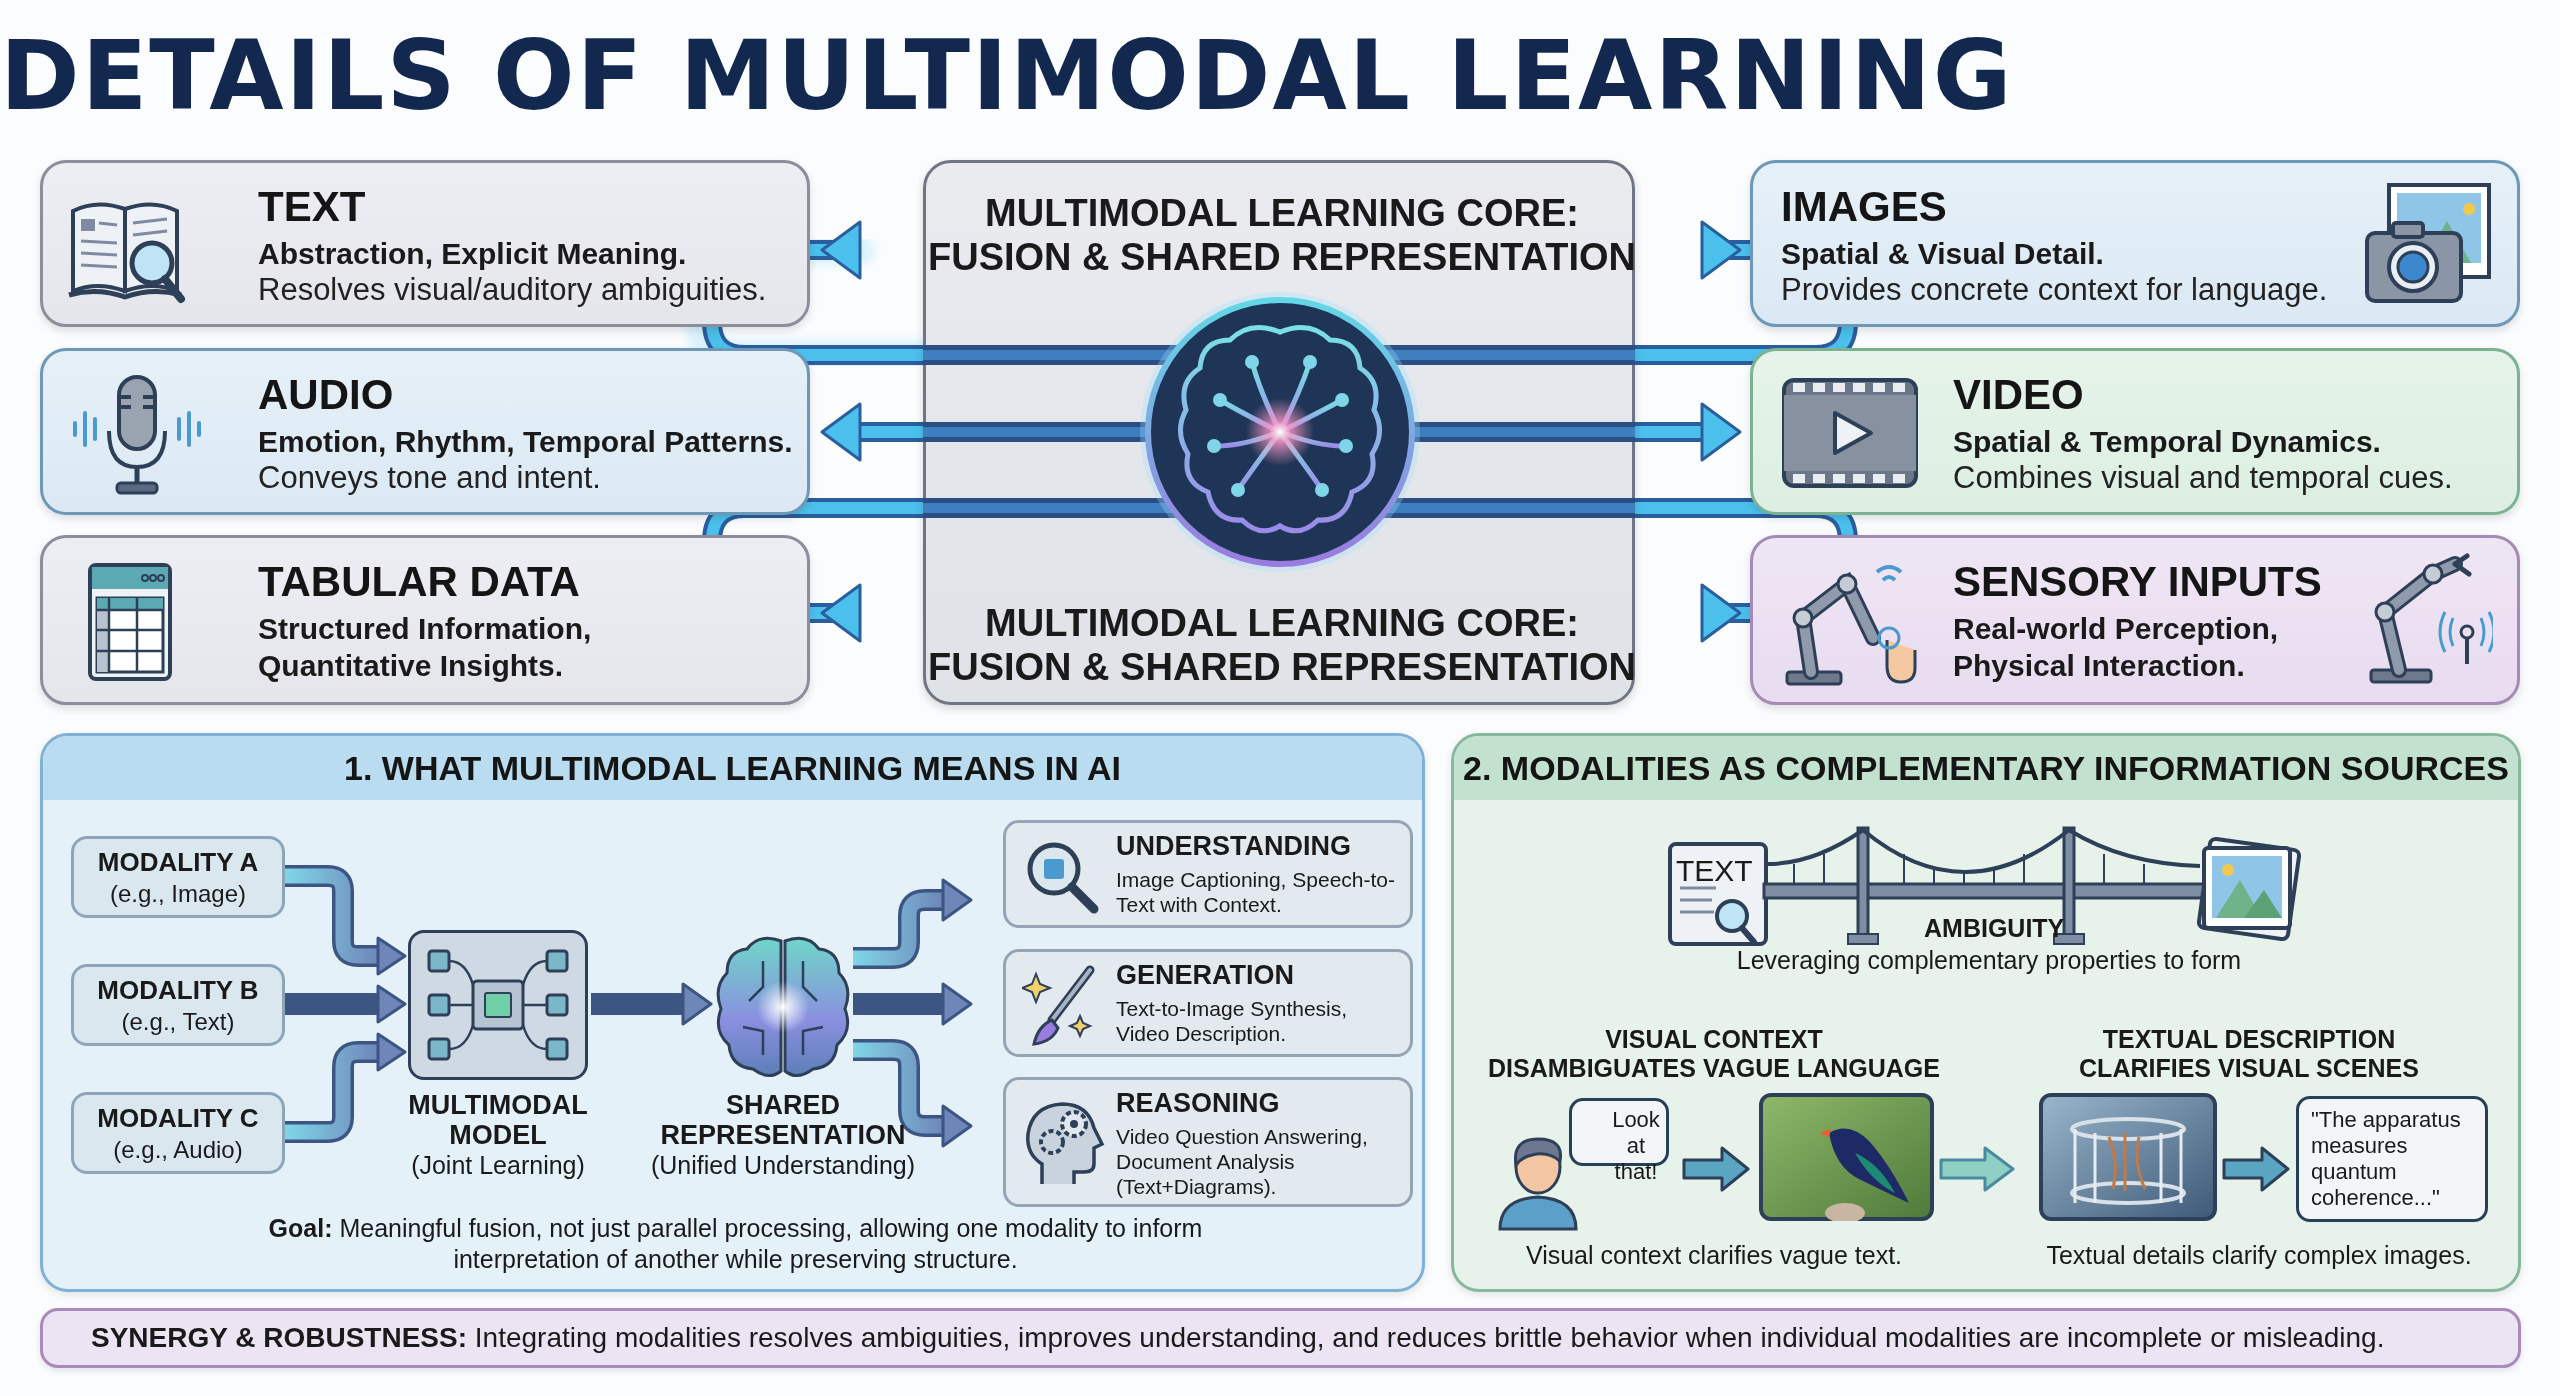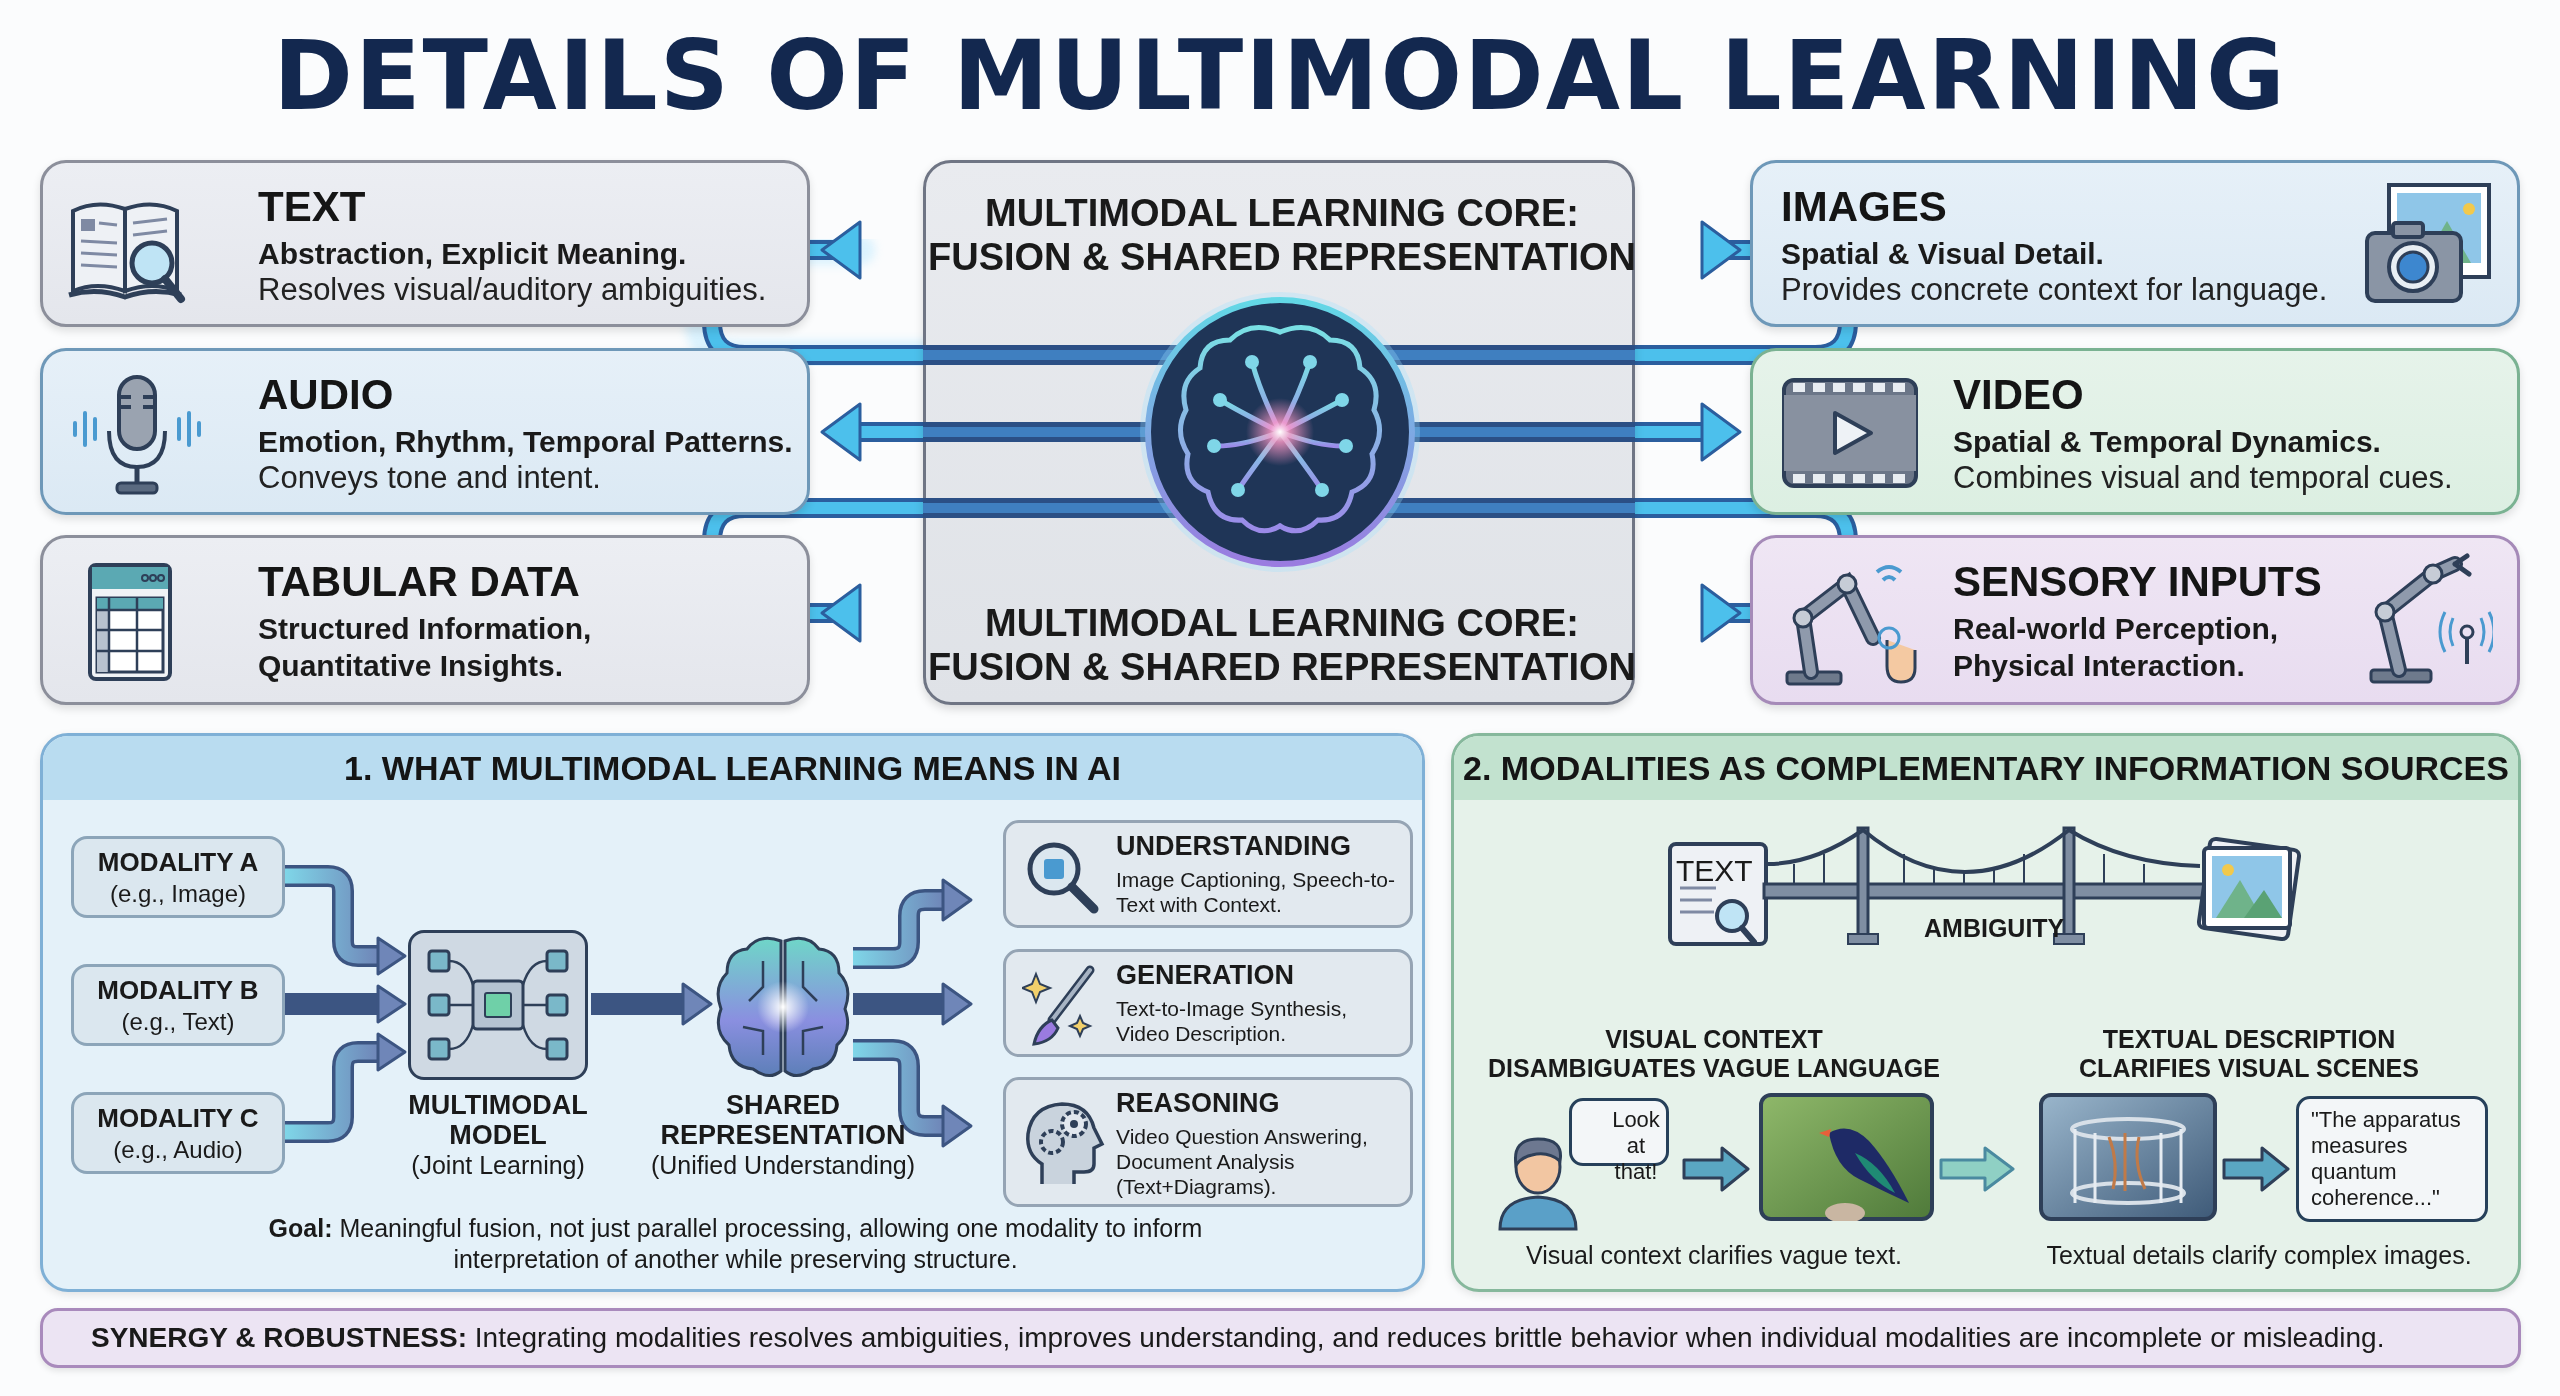--- a/index.html
+++ b/index.html
@@ -1,18 +1,18 @@
 <!DOCTYPE html>
 <html><head>
 <meta charset="utf-8">
 <style>
   html,body{margin:0;padding:0;}
   body{width:2560px;height:1396px;background:#fbfcfd;position:relative;overflow:hidden;font-family:"Liberation Sans","DejaVu Sans",sans-serif;color:#1a1a1a;}
   .abs{position:absolute;}
-  .title{left:0;top:20px;width:2560px;text-align:center;font-family:"DejaVu Sans",sans-serif;font-weight:bold;font-size:96px;letter-spacing:2px;color:#13284f;}
+  .title{left:0;top:20px;width:2560px;text-align:left;font-family:"DejaVu Sans",sans-serif;font-weight:bold;font-size:96px;letter-spacing:2px;color:#13284f;}
   .card{position:absolute;border-radius:26px;border:3px solid #8a8f9c;box-shadow:0 4px 8px rgba(0,0,0,0.12);box-sizing:border-box;}
   .card.gray{background:linear-gradient(#eceef3,#e4e6ec);border-color:#8c8f9b;}
   .card.blue{background:linear-gradient(#e6f0f8,#dbe9f4);border-color:#6e98b8;}
   .card.green{background:linear-gradient(#e6f3ea,#dcefe2);border-color:#7ab292;}
   .card.purple{background:linear-gradient(#efe6f4,#e8dcf0);border-color:#a58ab8;}
   .card .ctitle{position:absolute;font-weight:bold;font-size:42px;color:#151515;}
   .card .cbold{position:absolute;font-weight:bold;font-size:30px;color:#1a1a1a;line-height:37px;}
   .card .creg{position:absolute;font-size:31px;color:#222;}
   .center{position:absolute;left:923px;top:160px;width:712px;height:545px;border-radius:28px;border:3px solid #6f7584;background:linear-gradient(#e9ebef,#dfe2e7);box-sizing:border-box;box-shadow:0 4px 10px rgba(0,0,0,0.15);}
   .center-text{position:absolute;width:712px;left:0;text-align:center;font-weight:bold;font-size:38px;line-height:44px;color:#1a1a1a;}
@@ -478,20 +478,21 @@
     <rect x="540" y="24" width="86" height="80" rx="4" fill="#fff" stroke="#2e3f58" stroke-width="4"></rect>
     <rect x="548" y="32" width="70" height="62" fill="#8fc6e8"></rect>
     <polygon points="552,94 576,56 598,94" fill="#6fb38a"></polygon>
       <polygon points="580,94 600,66 618,94" fill="#5aa274"></polygon>
     <circle cx="564" cy="46" r="6" fill="#f2c94c"></circle>
   </svg>
   <div class="abs" style="left:222px;top:118px;font-size:30px;">TEXT</div>
   <div class="abs" style="left:470px;top:178px;font-weight:bold;font-size:25px;">AMBIGUITY</div>
 
   <div class="s2text" style="left:0;top:210px;width:1070px;">
+    <div>Leveraging complementary properties to form</div>
   </div>
 
   <div class="s2text" style="left:10px;top:289px;width:500px;font-weight:bold;">
     <div>VISUAL CONTEXT</div>
     <div>DISAMBIGUATES VAGUE LANGUAGE</div>
   </div>
   <svg class="abs" style="left:40px;top:395px;" width="90" height="100">
     <path d="M6 98 Q6 68 44 66 Q82 68 82 98Z" fill="#5aa0c8" stroke="#2e3f58" stroke-width="3"></path>
     <ellipse cx="44" cy="36" rx="22" ry="26" fill="#f2c6a2" stroke="#2e3f58" stroke-width="3"></ellipse>
     <path d="M22 34 Q18 8 44 8 Q70 8 66 30 Q54 20 38 24 Q28 26 22 34Z" fill="#6d7890" stroke="#2e3f58" stroke-width="3"></path>

